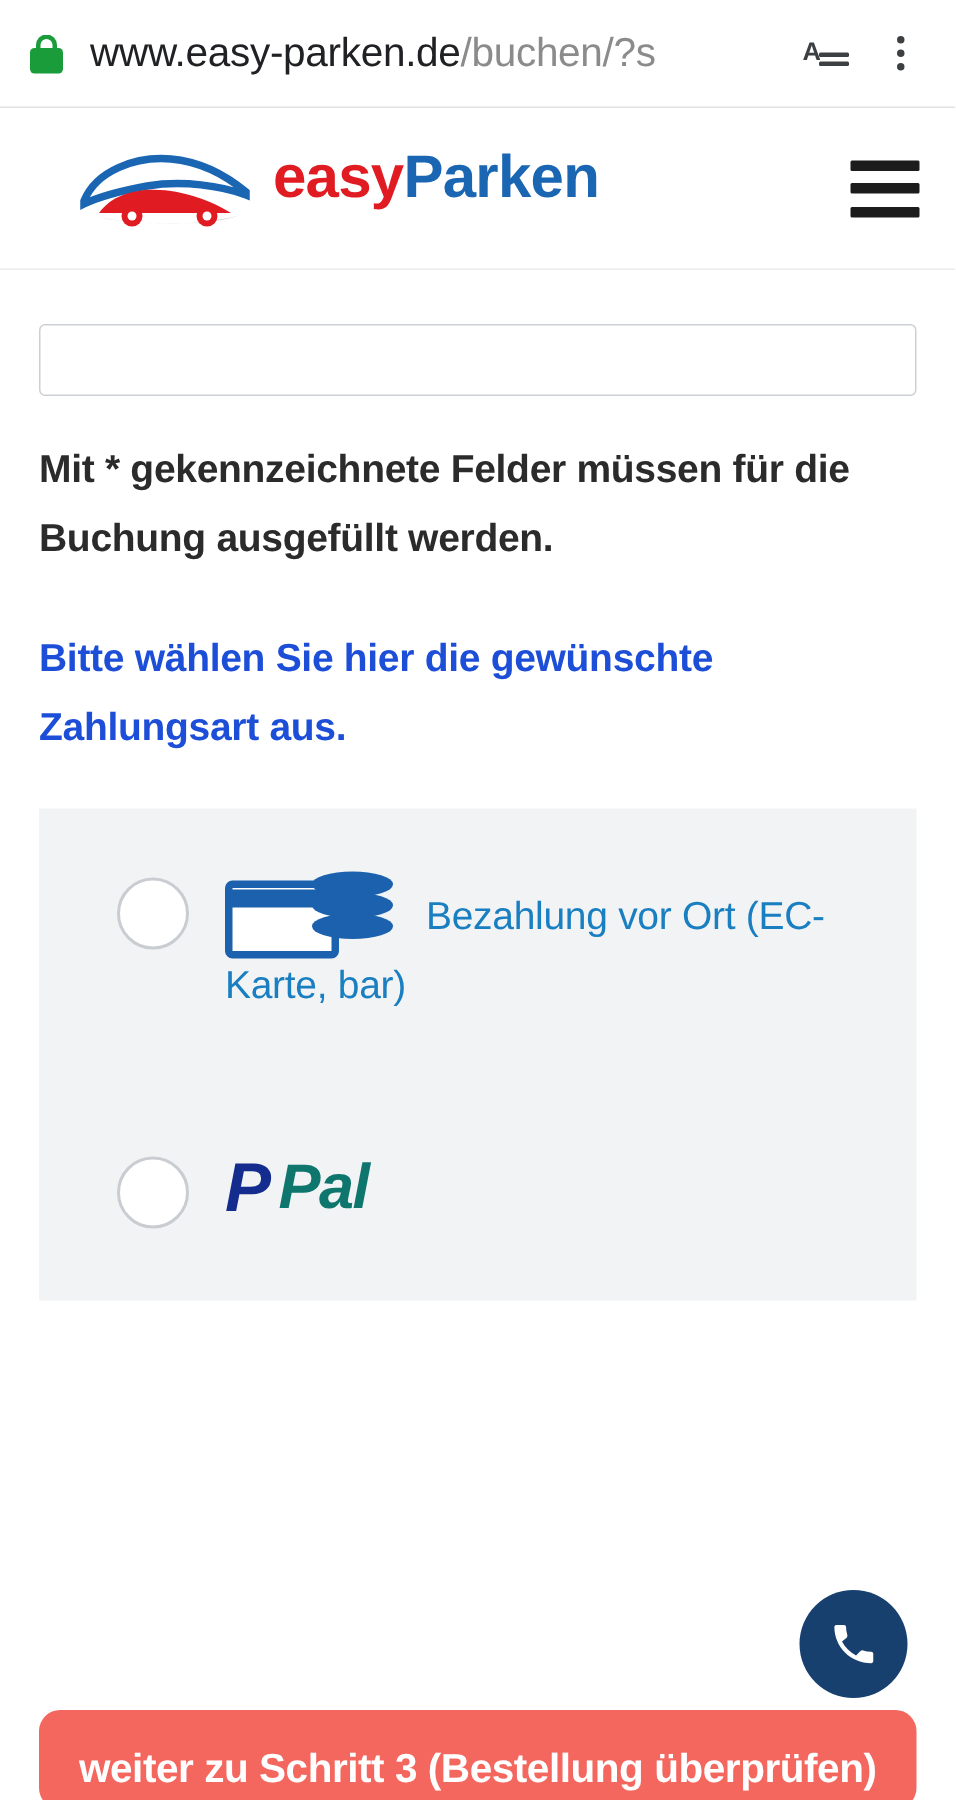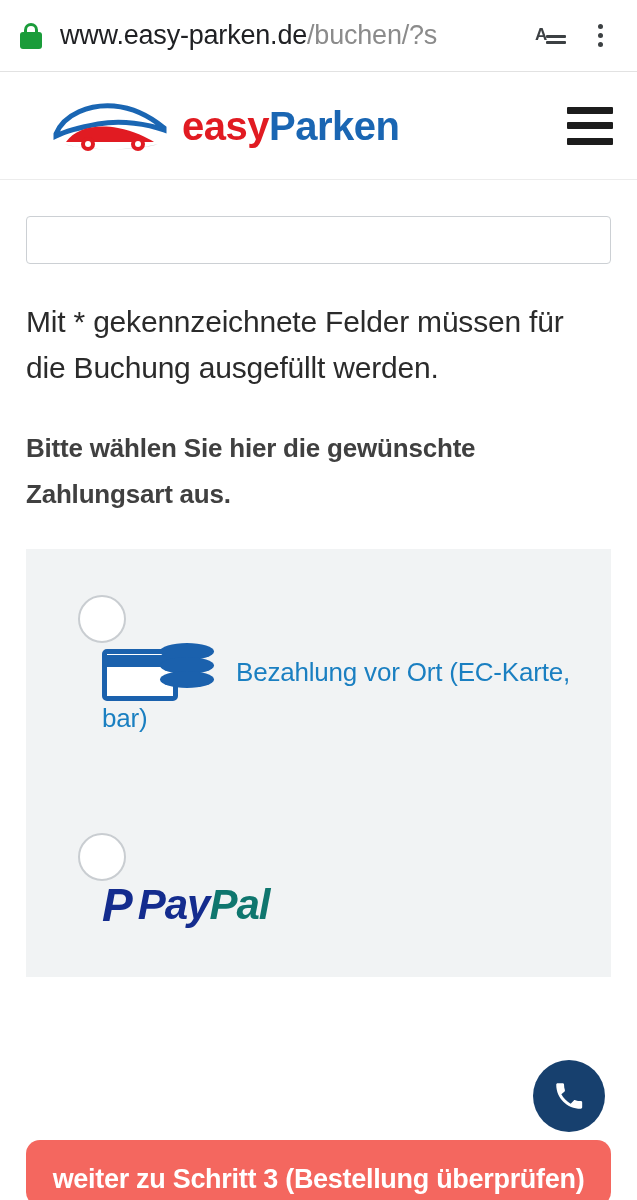--- a/index.html
+++ b/index.html
@@ -109,21 +109,21 @@
   .site-header {
     height: 108px;
     background: #ffffff;
     display: flex;
     align-items: center;
     padding: 0 24px 0 52px;
     border-bottom: 1px solid #ececec;
   }
   .logo {
     display: flex;
-    align-items: center;
+    align-items: flex-start;
     flex: 1 1 auto;
   }
   .logo-mark {
     width: 120px;
     height: 56px;
     position: relative;
     margin-right: 10px;
   }
   .logo-text {
     font-size: 40px;
@@ -153,53 +153,53 @@
     padding: 0 26px;
   }
   .field-box {
     height: 48px;
     border: 1px solid #ccd0d4;
     border-radius: 4px;
     margin-top: 36px;
     background: #fff;
   }
   .note {
-    font-size: 30px;
+    font-size: 26px;
     line-height: 46px;
     color: #2b2b2b;
-    margin-top: 35px;
-    letter-spacing: -0.2px;
+    margin-top: 25px;
+    letter-spacing: -0.2px;
+    font-weight: bold;
   }
   .section-title {
     font-size: 30px;
     font-weight: bold;
     color: #1a7fc1;
     margin-top: 142px;
     letter-spacing: -0.2px;
   }
   .section-sub {
     font-size: 26px;
     font-weight: bold;
     line-height: 46px;
-    color: #404040;
+    color: #1d4ed8;
     margin-top: 34px;
     letter-spacing: -0.2px;
   }
 
   .pay-panel {
     background: #f1f3f4;
     margin-top: 32px;
     padding: 42px 0 48px 0;
   }
   .pay-option {
     display: flex;
     align-items: flex-start;
     padding: 0 26px 0 52px;
     position: relative;
-    flex-direction: column;
   }
   .pay-option + .pay-option { margin-top: 88px; }
   .radio {
     width: 48px;
     height: 48px;
     border-radius: 50%;
     border: 2px solid #c9cdd1;
     background: #ffffff;
     flex: 0 0 auto;
     margin-top: 4px;
@@ -369,21 +369,20 @@
             <span class="coin c3"></span>
           </span><span class="opt-label">Bezahlung vor Ort (EC-Karte, bar)</span>
         </div>
       </div>
 
       <div class="pay-option">
         <div class="radio"></div>
         <div class="opt-body">
           <div class="paypal">
             <span class="pp-mark">P</span>
-              <span class="pay1">Pay</span>
               <span class="pay2">Pal</span>
           </div>
         </div>
       </div>
 
     </div>
   </div>
 
   <div class="phone-fab">
     <svg viewBox="0 0 24 24" aria-hidden="true">

